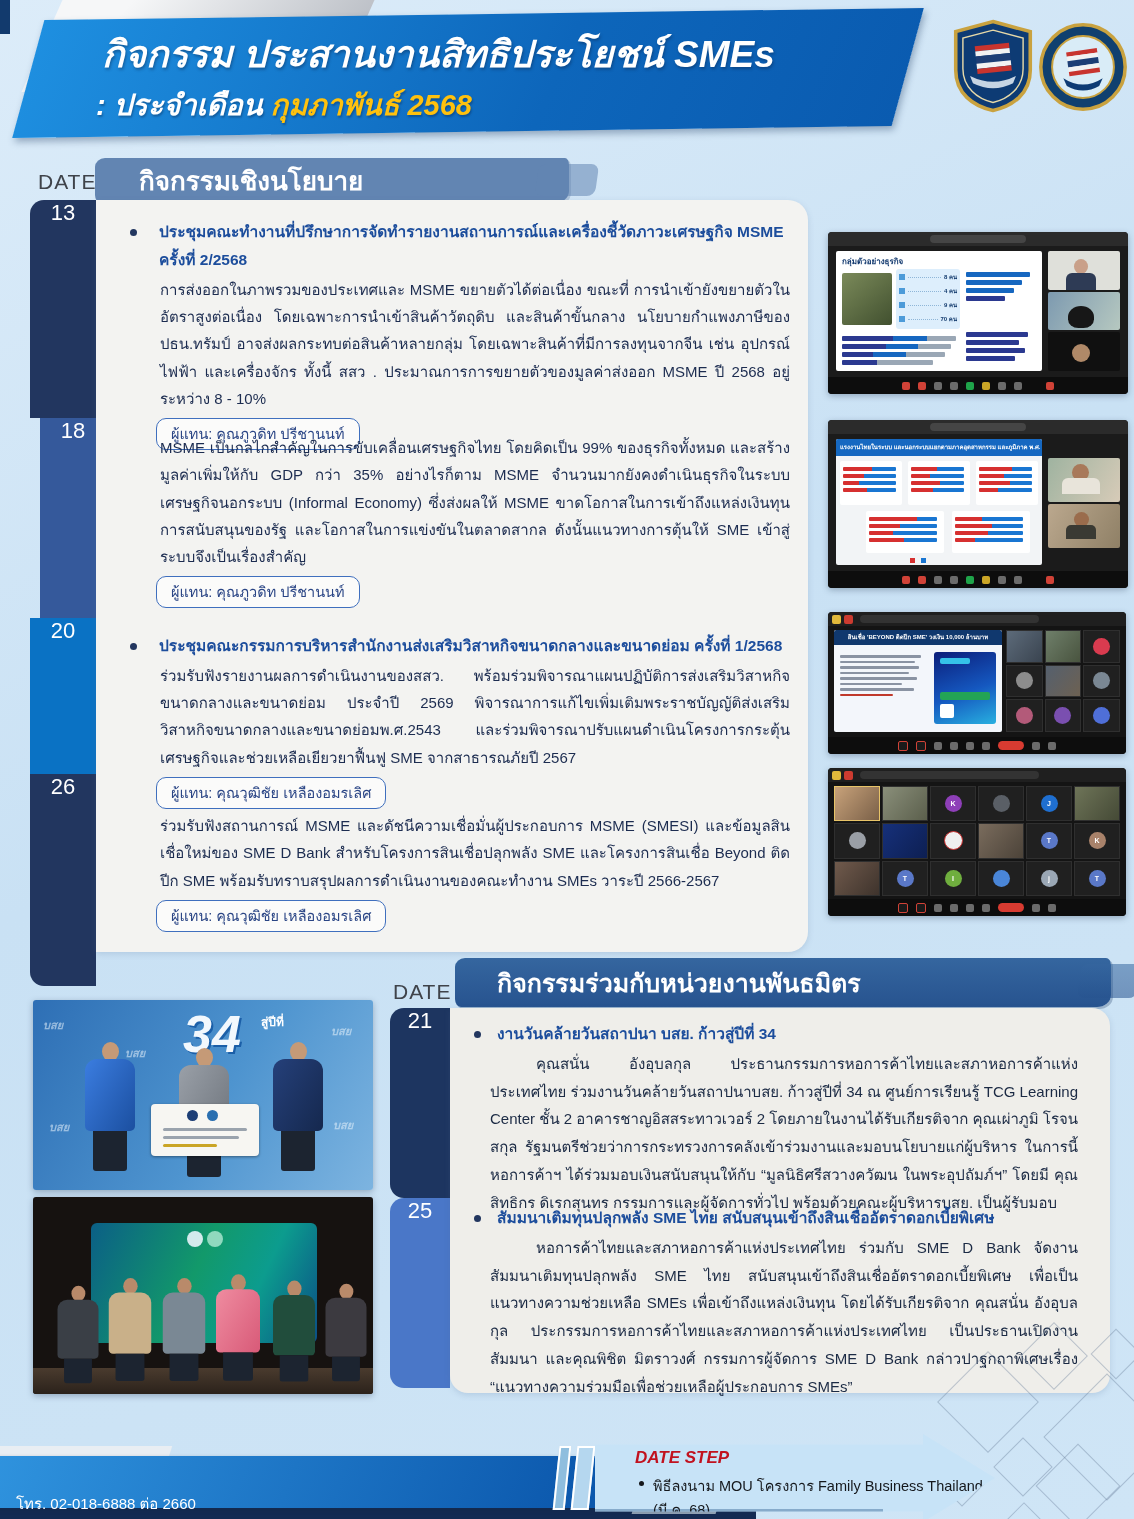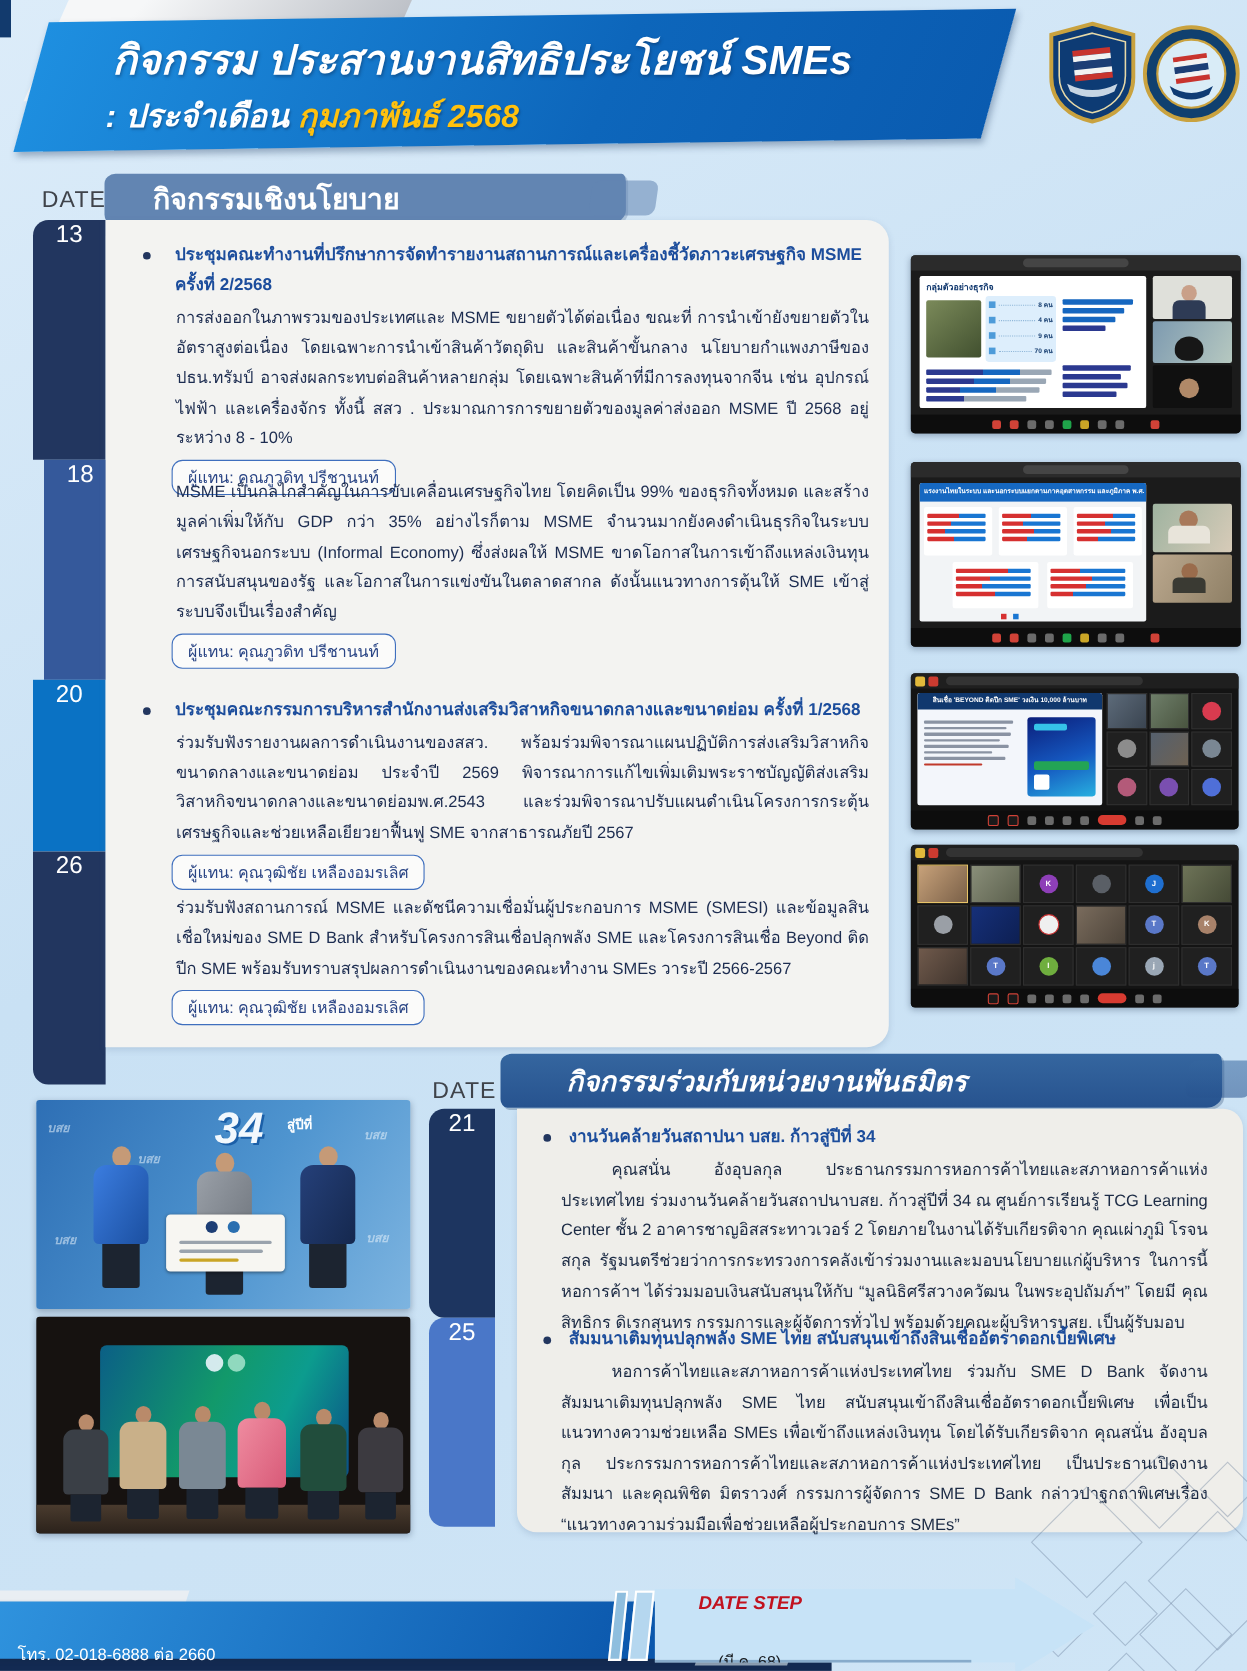--- a/index.html
+++ b/index.html
@@ -23,36 +23,36 @@
   .logo { position:absolute; }
   
   .date-label { position:absolute; font-size:21px; letter-spacing:1px; color:#3f434a; font-weight:500; }
   .brush { position:absolute; color:#fff; font-weight:bold; display:flex; align-items:center; }
   .brush-1 { left:95px; top:158px; width:474px; height:45px; background:#6285b2;
     border-radius:10px 4px 14px 6px / 9px 7px 12px 8px; box-shadow:2px 2px 0 rgba(70,100,140,.25); }
   .brush-1 .t { padding-left:44px; font-size:26px; }
   .brush-2 { left:455px; top:958px; width:656px; height:49px;
     background:linear-gradient(180deg,#35669f,#27538f); border-radius:10px 5px 14px 6px / 9px 7px 12px 8px;
     box-shadow:2px 2px 0 rgba(40,70,110,.3); }
-  .brush-2 .t { padding-left:60px; font-size:25px;font-style:italic; }
+  .brush-2 .t { padding-left:42px; font-size:25px; }
   .brush::after { content:""; position:absolute; right:-28px; top:6px; width:60px; height:70%;
     background:inherit; opacity:.55; border-radius:8px; transform:skewX(-8deg); }
   
   .dcol-seg { position:absolute; width:66px; color:#fff; font-size:22px; text-align:center; }
   .dcol-seg .n { display:block; }
   .seg-13 { left:30px; top:200px; height:218px; background:#22365f; border-radius:14px 0 0 0; }
   .seg-18 { left:40px; top:418px; height:200px; background:#35599b; }
   .seg-20 { left:30px; top:618px; height:156px; background:#0a72c4; }
   .seg-26 { left:30px; top:774px; height:212px; background:#22365f; border-radius:0 0 0 14px; }
   .seg-21 { left:390px; top:1008px; width:60px; height:190px; background:#1d3560; border-radius:14px 0 0 14px; }
   .seg-25 { left:390px; top:1198px; width:60px; height:190px; background:#4a77c8; border-radius:14px 0 0 14px; }
   
   .panel-1 { position:absolute; left:96px; top:200px; width:712px; height:752px; background:#f3f3f1;
     border-radius:0 20px 20px 0; box-shadow:0 2px 6px rgba(80,110,150,.2); }
-  .panel-2 { position:absolute; left:470px; top:1008px; width:660px; height:385px; background:#efeeea;
+  .panel-2 { position:absolute; left:450px; top:1008px; width:660px; height:385px; background:#efeeea;
     border-radius:0 18px 18px 18px; box-shadow:0 2px 6px rgba(80,110,150,.2); }
   .block { position:absolute; left:20px; right:18px; }
   .b13 { top:18px; } .b18 { top:232px; } .b20 { top:432px; } .b26 { top:610px; }
   .b21 { top:12px; } .b25 { top:196px; }
   .blk-head { display:flex; gap:10px; }
   .dot { flex:0 0 auto; width:7px; height:7px; border-radius:50%; background:#22365f; margin-top:11px; margin-left:14px; }
   .blk-title { color:#1c4d9c; font-weight:bold; font-size:15.5px; line-height:1.8; padding-left:12px; }
   .blk-body { margin:2px 0 4px 44px; color:#1c2c50; font-size:15px; line-height:1.82; text-align:justify; }
   .rep-pill { display:inline-block; margin-left:40px; margin-top:2px; border:1.5px solid #3f6fbe; border-radius:10px;
     padding:3px 14px 4px; color:#2a4585; font-size:14.5px; background:#fbfbfa; }
@@ -74,22 +74,22 @@
   .vtile { border-radius:2px; overflow:hidden; position:relative; }
   .face { position:absolute; border-radius:50%; }
   .avatar { width:17px; height:17px; border-radius:50%; color:#fff; font-size:7px; font-weight:bold;
     display:flex; align-items:center; justify-content:center; margin:auto; }
   .grid-tile { background:#202020; border:1px solid #2f2f2f; display:flex; align-items:center; justify-content:center; position:relative; }
   
   .photo { position:absolute; border-radius:3px; overflow:hidden; box-shadow:0 2px 6px rgba(40,60,90,.35); }
   .ph1 { background:linear-gradient(120deg,#2e6fb5 0%,#4e94cf 55%,#7db4e0 100%); }
   .ph2 { background:#161210; }
   .brandmark { position:absolute; color:#eaf4fc; opacity:.55; font-size:11px; font-weight:bold; font-style:italic; }
-  .big34 { position:absolute; left:150px; top:4px; color:#f2f8fd; font-size:40px; font-weight:bold; font-style:italic;
-    text-shadow:2px 2px 0 #1b5fa8;margin-left:12px; }
+  .big34 { position:absolute; left:150px; top:4px; color:#f2f8fd; font-size:52px; font-weight:bold; font-style:italic;
+    text-shadow:2px 2px 0 #1b5fa8; }
   .cap34 { position:absolute; left:228px; top:12px; color:#fff; font-size:12px; font-weight:bold; }
   .person { position:absolute; }
   .p-head { width:17px; height:19px; border-radius:50%; background:#c59a77; margin:0 auto; }
   .p-torso { width:50px; height:72px; border-radius:12px 12px 5px 5px; margin:-2px auto 0; }
   .p-legs { width:34px; height:40px; background:#1c2430; margin:0 auto; border-radius:0 0 3px 3px; }
   .board { position:absolute; left:118px; top:104px; width:108px; height:52px; background:#f7f6f2; border-radius:4px;
     box-shadow:0 1px 3px rgba(0,0,0,.4); }
   .board i { position:absolute; top:6px; width:11px; height:11px; border-radius:50%; background:#1d3e75; }
   .board .l { position:absolute; left:12px; right:12px; height:3px; background:#9aa3ad; border-radius:2px; }
   .screen2 { position:absolute; left:58px; top:26px; width:226px; height:120px; border-radius:6px;
@@ -572,16 +572,20 @@
   <div class="foot-gray"></div>
   <div class="ribbon"></div>
   <div class="ribbon-t2">โทร. 02-018-6888 ต่อ 2660</div>
 
   <div class="fbar fb1"></div>
   <div class="fbar fb2"></div>
 
   <div class="arrow">
     <span class="edge"></span>
     <div class="next-label">DATE STEP</div>
+    <div class="next-item">
+      <span class="bdot"></span>
+      <span>พิธีลงนาม MOU โครงการ Family Business Thailand</span>
+    </div>
     <div class="next-item2">(มี.ค. 68)</div>
   </div>
 
 </div>
 
 </body></html>

